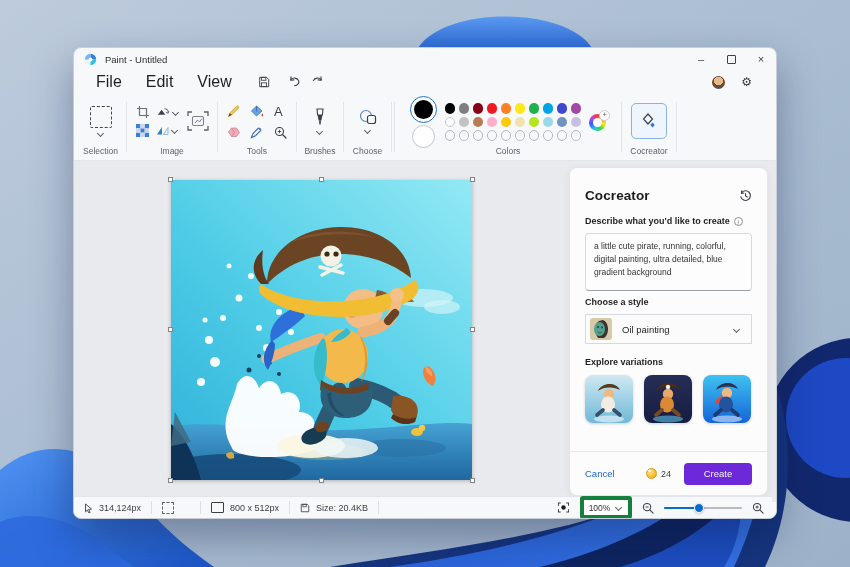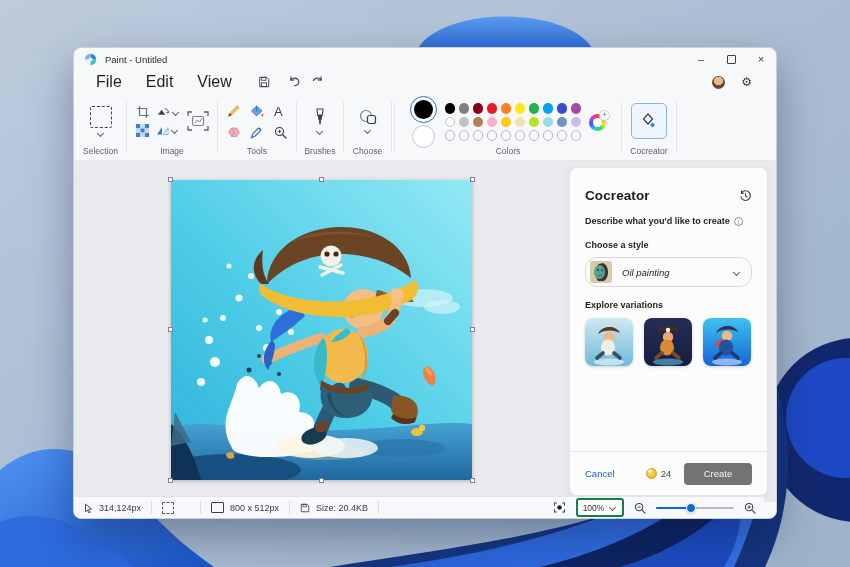--- a/index.html
+++ b/index.html
@@ -83,46 +83,46 @@
          box-sizing:border-box;}
   .panel-inner{padding:14px 15px 0 15px;}
   .panel-head{display:flex;align-items:center;justify-content:space-between;margin-top:6px;}
   .panel-title{font-size:13.5px;font-weight:700;color:#1b1b1b;letter-spacing:.1px;}
   .describe-row{display:flex;align-items:center;gap:4px;margin-top:13px;}
   .slabel{font-size:9px;font-weight:700;color:#1f1f1f;}
   .info{width:9px;height:9px;border-radius:50%;border:1px solid #8b9097;color:#8b9097;
         font-size:6.5px;line-height:9px;text-align:center;font-style:italic;box-sizing:border-box;}
   .prompt-box{margin-top:7px;border:1px solid #d6d9de;border-bottom-color:#9aa0a8;border-radius:4px;
         background:#fdfdfe;padding:6px 8px;height:44px;font-size:8.5px;line-height:1.55;color:#333;}
-  .style-select{margin-top:7px;height:30px;border:1px solid #d6d9de;border-radius:12px;background:#fbfbfc;
-        display:flex;align-items:center;padding:3px 10px 3px 4px;gap:10px;box-sizing:border-box;font-style:italic;}
+  .style-select{margin-top:7px;height:30px;border:1px solid #d6d9de;border-radius:0;background:#fbfbfc;
+        display:flex;align-items:center;padding:3px 10px 3px 4px;gap:10px;box-sizing:border-box;}
   .style-thumb{width:22px;height:22px;border-radius:3px;overflow:hidden;}
   .style-value{font-size:9.5px;color:#1f1f1f;}
   .style-select .chev{margin-left:auto;}
   .thumbs{display:flex;gap:11px;margin-top:8px;}
   .thumb{width:48px;height:48px;border-radius:8px;overflow:hidden;box-shadow:0 1px 3px rgba(0,0,0,.18);}
   .panel-footer{position:absolute;left:0;right:0;bottom:0;height:44px;border-top:1px solid #e6e8ec;
         display:flex;align-items:center;padding:0 15px;box-sizing:border-box;}
   .cancel{font-size:9.5px;color:#1d62c8;}
   .credits{margin-left:auto;display:flex;align-items:center;gap:4px;}
   .coin{width:11px;height:11px;border-radius:50%;background:radial-gradient(circle at 35% 30%,#ffe08a,#f5b81e 70%);
         border:1px solid #d89b12;position:relative;box-sizing:border-box;}
   .coin::after{content:"✦";position:absolute;left:0px;top:-2px;font-size:6px;color:#fff;}
   .credit-num{font-size:9px;color:#3a3a3a;}
-  .create-btn{margin-left:13px;width:68px;height:22px;border-radius:4px;background:#737373;color:#f2f3f5;
+  .create-btn{margin-left:13px;width:68px;height:22px;border-radius:4px;background:#6d28d9;color:#f2f3f5;
         font-size:9.5px;display:flex;align-items:center;justify-content:center;}
 
   
-  .statusbar{position:absolute;left:0;right:12px;bottom:0;height:22px;background:#f6f8fa;
+  .statusbar{position:absolute;left:0;right:4px;bottom:0;height:22px;background:#f6f8fa;
         border-top:1px solid #e2e5ea;display:flex;align-items:center;font-size:9px;color:#3c4046;
         padding:0 8px;box-sizing:border-box;}
   .sseg{display:flex;align-items:center;gap:6px;padding:0 10px;height:13px;border-right:1px solid #dcdfe4;}
   .sseg:first-child{padding-left:2px;}
   .sb-right{margin-left:auto;display:flex;align-items:center;gap:10px;}
-  .zoom-box{width:44px;height:15px;border:2px solid #15803d;border-radius:3px;background:#fff;
+  .zoom-box{width:44px;height:15px;border:4px solid #15803d;border-radius:3px;background:#fff;
         display:flex;align-items:center;justify-content:center;gap:5px;font-size:8.5px;color:#333;}
   .slider{position:relative;width:78px;height:12px;}
   .slider .track{position:absolute;left:0;right:0;top:5px;height:2.5px;background:#b9bdc3;border-radius:2px;}
   .slider .fill{position:absolute;left:0;top:5px;height:2.5px;background:#0d6bd0;border-radius:2px;}
   .slider .thumb{position:absolute;top:1px;width:10px;height:10px;margin-left:-5px;border-radius:50%;
         background:#0d6bd0;border:1.5px solid #f6f8fa;box-sizing:border-box;}
 </style>
 </head>
 <body>
 
@@ -519,21 +519,22 @@
           <svg width="13" height="13" viewBox="0 0 14 14">
             <path d="M2.6 4.4 A5.2 5.2 0 1 1 2 8.4" fill="none" stroke="#3c4046" stroke-width="1.2" stroke-linecap="round"></path>
             <path d="M2.8 1.6 L2.6 4.8 L5.6 4.4" fill="none" stroke="#3c4046" stroke-width="1.1" stroke-linejoin="round"></path>
             <path d="M7 4.8 V7.4 L9 8.6" fill="none" stroke="#3c4046" stroke-width="1.1" stroke-linecap="round"></path>
           </svg>
         </div>
         <div class="describe-row">
           <span class="slabel">Describe what you'd like to create</span>
           <span class="info">i</span>
         </div>
-        <div class="describe-row" style="margin-top:14px">
+        <div class="prompt-box">a little cute pirate, running, colorful, digital painting, ultra detailed, blue gradient background</div>
+        <div class="describe-row" style="margin-top:6px">
           <span class="slabel">Choose a style</span>
         </div>
         <div class="style-select">
           <span class="style-thumb">
             <svg width="22" height="22" viewBox="0 0 22 22">
               <rect width="22" height="22" fill="#d8c9a8"></rect>
               <path d="M13 2 C19 4 20 16 14 20 L8 20 C4 14 5 5 9 3 Z" fill="#3a3530"></path>
               <ellipse cx="9.5" cy="11" rx="5.5" ry="7" fill="#55a08e"></ellipse>
               <circle cx="8" cy="9" r="1.2" fill="#2e5b50"></circle>
                 <circle cx="12" cy="9.4" r="1.1" fill="#2e5b50"></circle>

